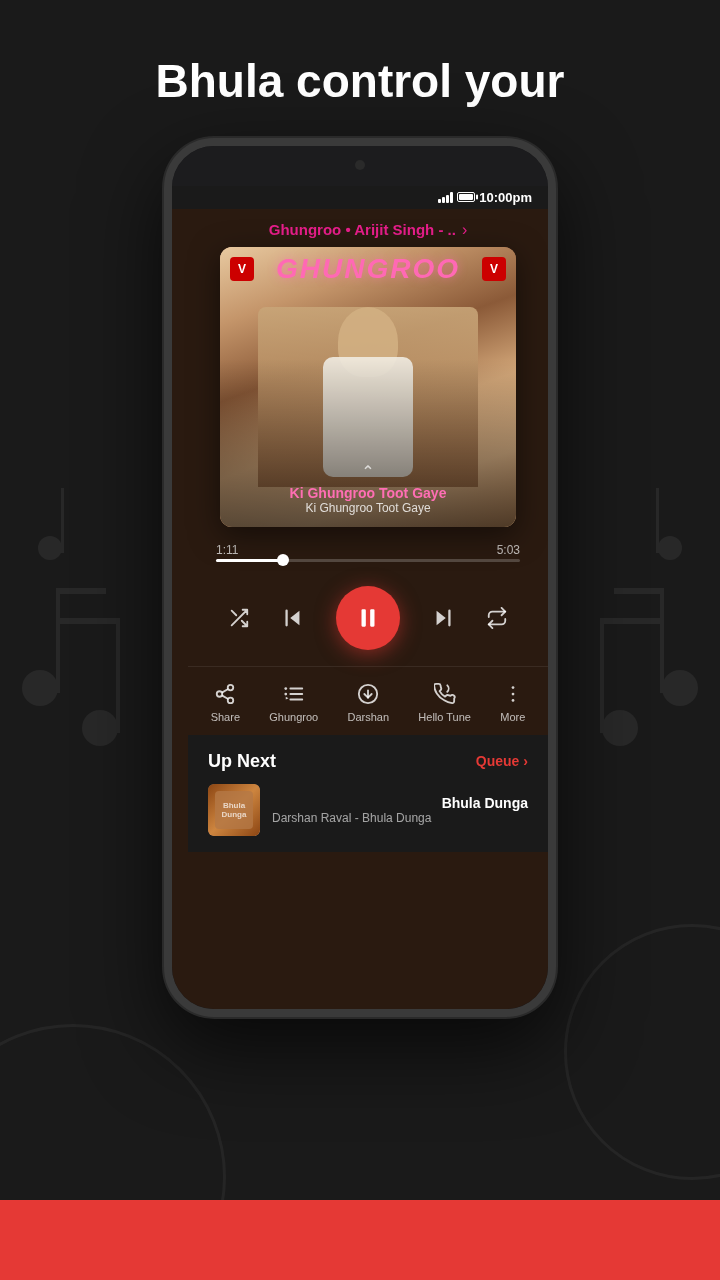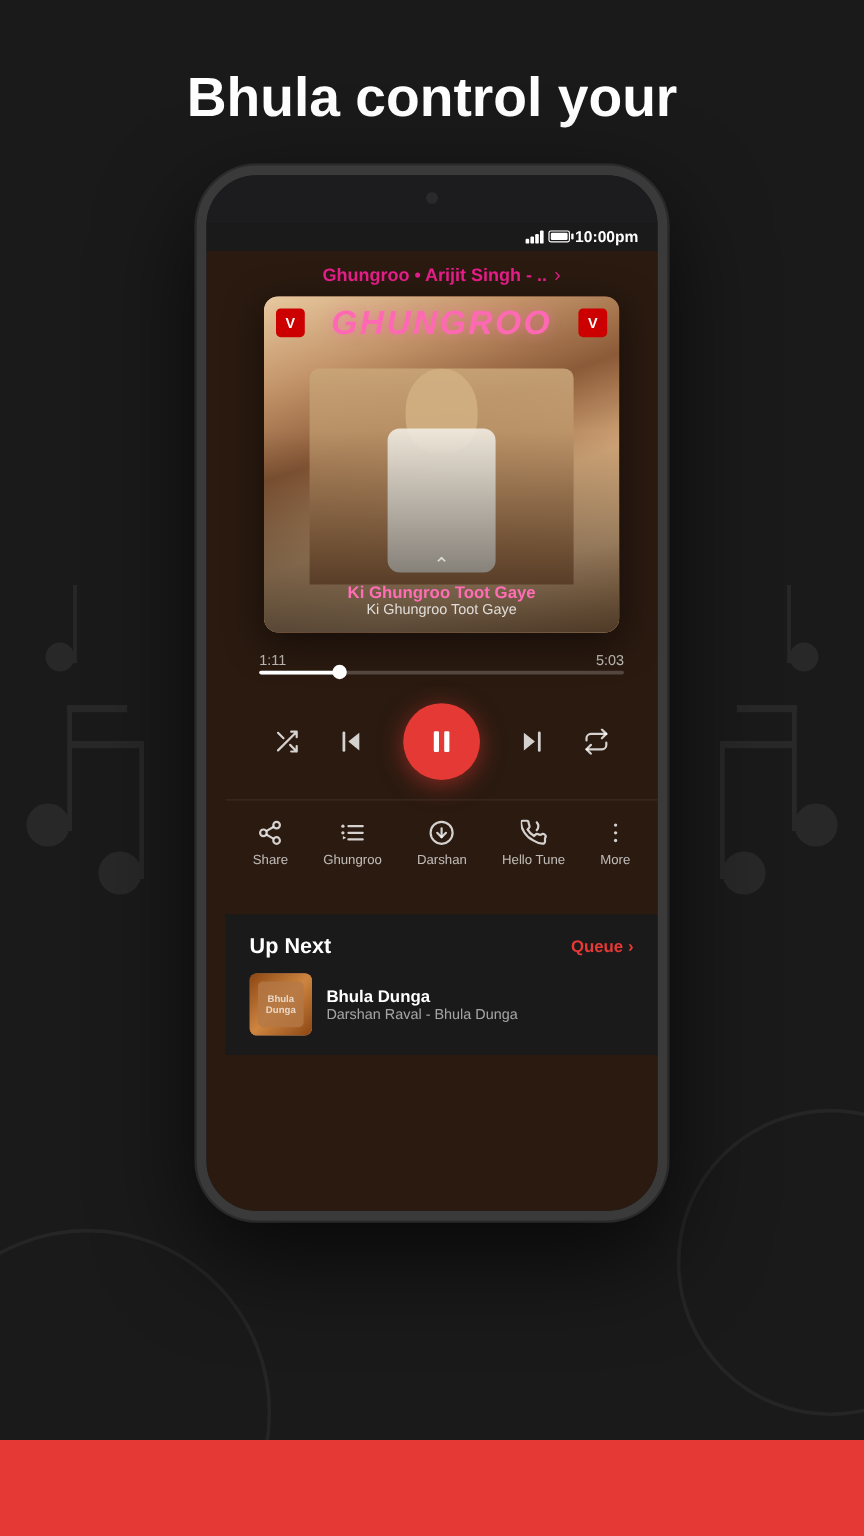--- a/index.html
+++ b/index.html
@@ -375,21 +375,20 @@
     }
 
     .action-label {
       font-size: 11px;
       color: rgba(255,255,255,0.7);
     }
 
     .up-next-section {
       background: #1a1a1a;
       padding: 16px 20px;
-      margin-top: 27px;
     }
 
     .up-next-header {
       display: flex;
       justify-content: space-between;
       align-items: center;
       margin-bottom: 12px;
     }
 
     .up-next-title {
@@ -429,20 +428,21 @@
     }
 
     .next-song-info {
       flex: 1;
     }
 
     .next-song-name {
       color: #ffffff;
       font-size: 14px;
       font-weight: 600;
+      text-align: right;
     }
 
     .next-song-artist {
       color: rgba(255,255,255,0.6);
       font-size: 12px;
     }
 
     
     .icon-svg {
       width: 22px;

